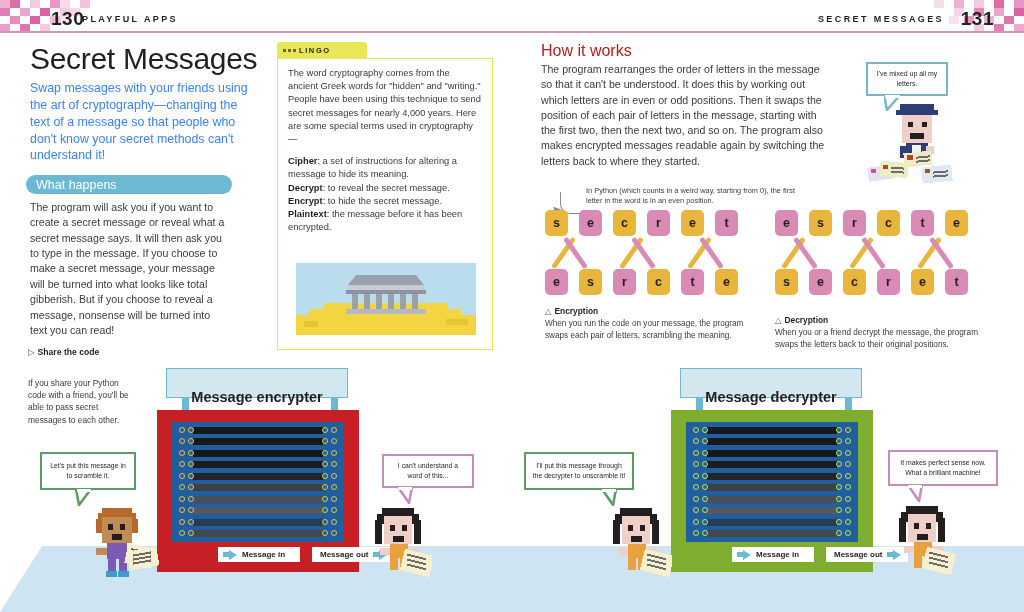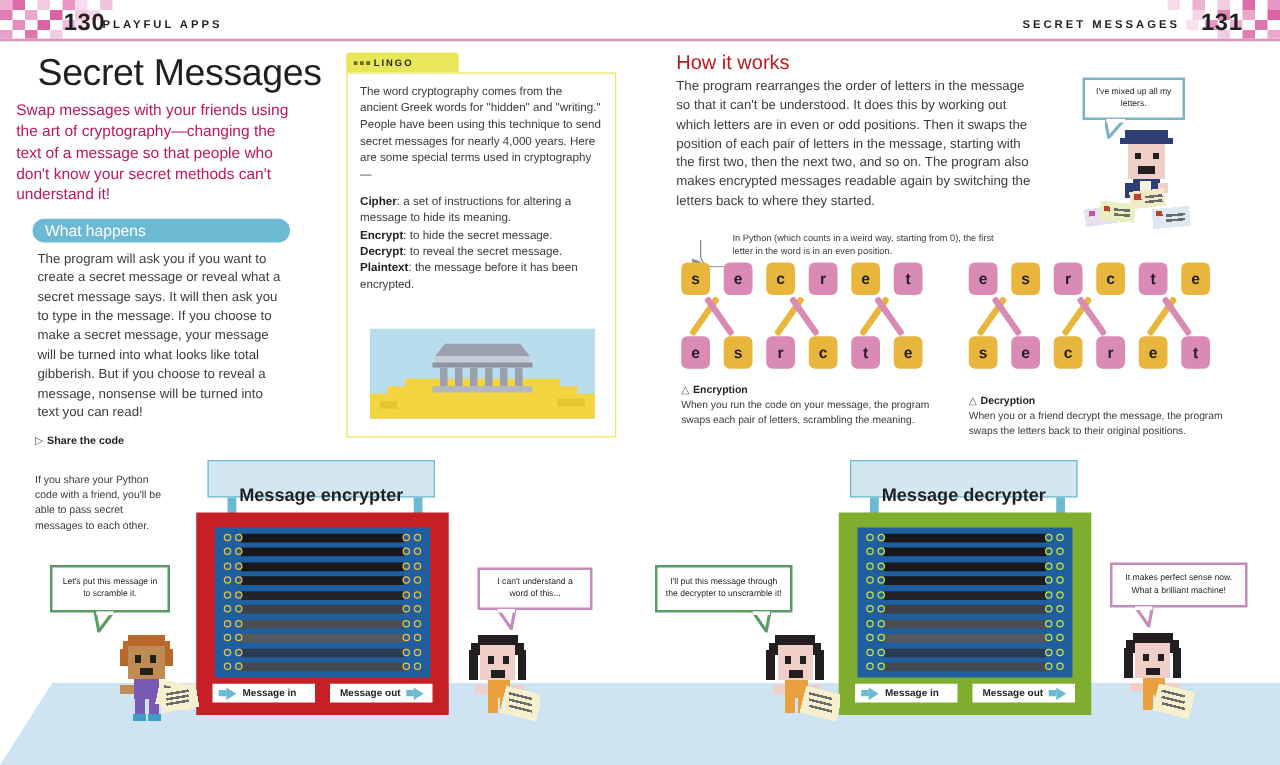--- a/index.html
+++ b/index.html
@@ -38,22 +38,22 @@
   .pixdeco.l { left: 0; width: 160px; }
   .pixdeco.r { right: 0; width: 160px; }
 
   
   .title {
     position: absolute; left: 30px; top: 42px;
     font-size: 30px; color: #231f20; font-weight: normal;
     letter-spacing: -.3px;
   }
   .intro {
-    position: absolute; left: 13px; top: 80px; width: 222px;
-    font-size: 12.4px; line-height: 1.36; color: #be185d;
+    position: absolute; left: 30px; top: 80px; width: 222px;
+    font-size: 12.4px; line-height: 1.36; color: #3b82f6;
   }
   .pill {
     position: absolute; left: 26px; top: 175px;
     width: 206px; height: 19px; border-radius: 10px;
     background: #6cb9d4;
     display: flex; align-items: center; padding-left: 10px;
   }
   .pill span { font-size: 12.5px; color: #ffffff; }
   .body-left {
     position: absolute; left: 30px; top: 200px; width: 200px;
@@ -172,21 +172,21 @@
   .dots { position: absolute; display: flex; gap: 3px; top: 0; }
   .dots.l { left: 3px; }
   .dots.r { right: 3px; }
   .dots i {
     width: 6px; height: 6px; border-radius: 50%;
     display: block; border: 1.5px solid #f0c330; background: #1f5fa0;
   }
   .dots.green i { border-color: #cfe23a; }
   .io {
     position: absolute; height: 15px; background: #ffffff;
-    display: flex; align-items: center; gap: 5px;
+    display: flex; align-items: center; gap: 5px; margin-left: 48px;
   }
   .io span { font-size: 8px; font-weight: bold; color: #231f20; }
   .arrow-r {
     width: 0; height: 0;
     border-top: 5px solid transparent; border-bottom: 5px solid transparent;
     border-left: 8px solid #6cb9d4;
   }
   .arrow-tail { width: 6px; height: 5px; background: #6cb9d4; }
 
   
@@ -281,22 +281,22 @@
         <i></i>
         <i></i>
       </span>
     <span class="lbl">LINGO</span>
   </div>
   <div class="lingo-box">
     <div class="lingo-body">
       <p>The word cryptography comes from the ancient Greek words for "hidden" and "writing." People have been using this technique to send secret messages for nearly 4,000 years. Here are some special terms used in cryptography—</p>
       <div id="lingo-terms">
           <div><b>Cipher</b><span>: a set of instructions for altering a message to hide its meaning.</span></div>
+          <div><b>Decrypt</b><span>: to reveal the secret message.</span></div>
           <div><b>Encrypt</b><span>: to hide the secret message.</span></div>
-          <div><b>Decrypt</b><span>: to reveal the secret message.</span></div>
           <div><b>Plaintext</b><span>: the message before it has been encrypted.</span></div>
         </div>
     </div>
     <div class="temple">
       <svg viewBox="0 0 180 72" width="180" height="72">
         <rect width="180" height="72" fill="#b9ddec"></rect>
         <g fill="#f2d541">
           <rect x="0" y="52" width="180" height="20"></rect>
           <rect x="14" y="46" width="152" height="8"></rect>
           <rect x="28" y="40" width="124" height="8"></rect>

